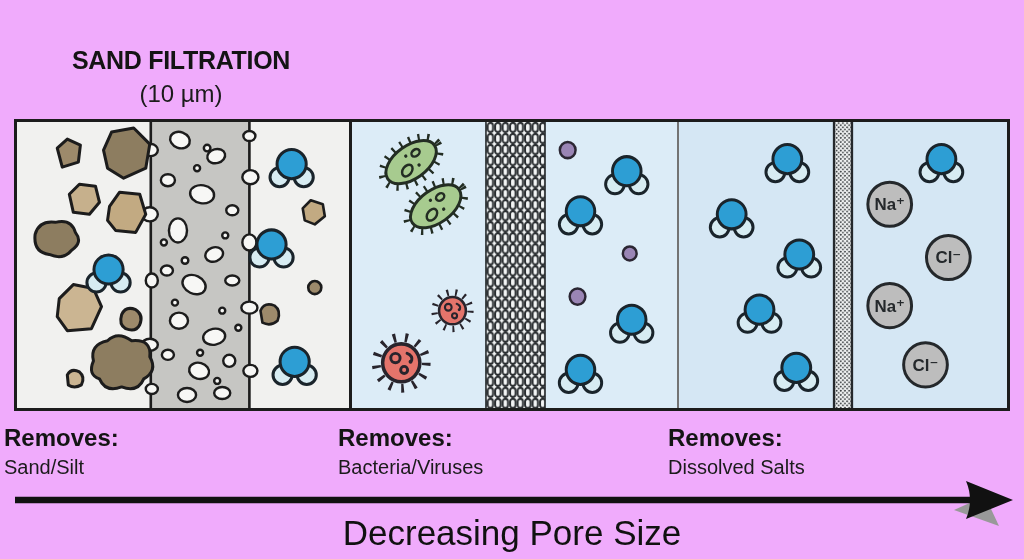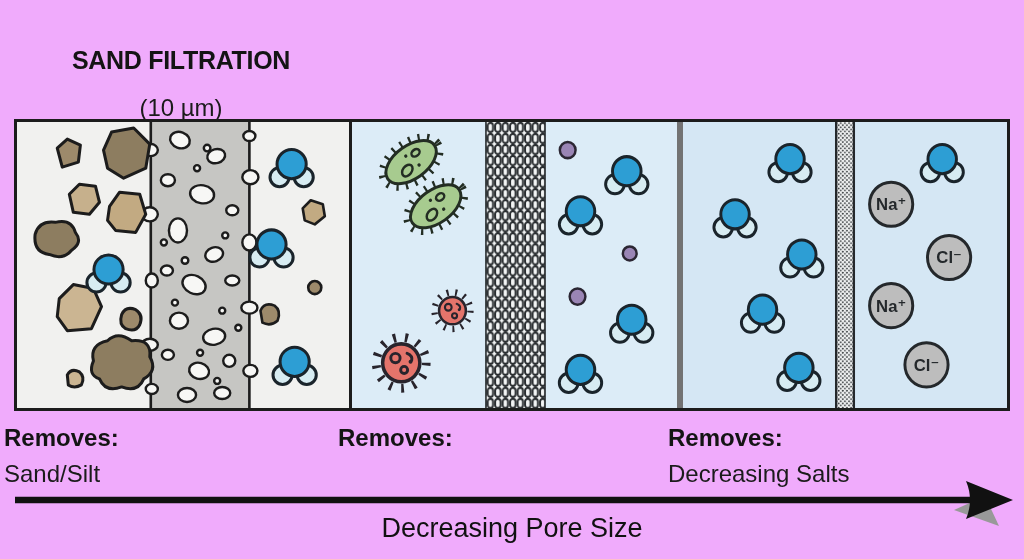--- a/index.html
+++ b/index.html
@@ -8,40 +8,40 @@
     background:#f0abfc;
     font-family:"Liberation Sans","DejaVu Sans",sans-serif;
     color:#161616;
     padding-left:12px;
   }
   
   .titles{position:absolute;left:14px;top:46px;width:996px;display:flex;text-align:center;}
   .title-block{box-sizing:border-box;}
   .tb1{width:334px;} .tb2{width:330px;} .tb3{width:332px;}
   .title{font-size:25px;font-weight:700;letter-spacing:-0.3px;line-height:28px;color:#141414;}
-  .pore{font-size:24px;font-weight:400;line-height:28px;margin-top:20px;color:#1b1b1b;}
+  .pore{font-size:24px;font-weight:400;line-height:28px;margin-top:6px;color:#1b1b1b;}
   
   .panels{
     position:absolute;left:14px;top:119px;width:996px;height:292px;
     box-sizing:border-box;border:3px solid #1c1c1c;display:flex;background:#fff;
   }
   .panel{position:relative;height:100%;box-sizing:border-box;}
   .p1{width:334px;background:#f1f1ef;}
   .p2{width:330px;background:#dcecf7;border-left:3px solid #1c1c1c;}
-  .p3{width:332px;background:#d5e7f4;border-left:6px solid #737373;}
+  .p3{width:332px;background:#d5e7f4;border-left:2px solid #737373;}
   .panel svg{display:block;width:100%;height:100%;}
   
   .removes{position:absolute;left:4px;top:424px;width:996px;display:flex;text-align:left;}
   .rm-label{font-size:24px;font-weight:700;line-height:27px;color:#141414;}
-  .rm-value{font-size:24px;font-weight:400;line-height:27px;margin-top:9px;color:#1b1b1b;}
+  .rm-value{font-size:20px;font-weight:400;line-height:27px;margin-top:3px;color:#1b1b1b;}
   
   .arrow-svg{position:absolute;left:0;top:470px;width:1024px;height:60px;}
   .arrow-label{
     position:absolute;left:0;top:513px;width:1024px;text-align:center;
-    font-size:27px;font-weight:400;color:#111;
+    font-size:35px;font-weight:400;color:#111;
   }
 </style>
 </head>
 <body>
 
 <div class="stage">
 
   <svg width="0" height="0" style="position:absolute" aria-hidden="true">
     <defs>
       <g id="mol">
@@ -228,24 +228,25 @@
     </section>
   </div>
 
   <div class="removes">
     <div class="title-block tb1">
       <div class="rm-label">Removes:</div>
       <div class="rm-value">Sand/Silt</div>
     </div>
     <div class="title-block tb2">
       <div class="rm-label">Removes:</div>
+      <div class="rm-value">Bacteria/Viruses</div>
     </div>
     <div class="title-block tb3">
       <div class="rm-label">Removes:</div>
-      <div class="rm-value">Decreasing Salts</div>
+      <div class="rm-value">Dissolved Salts</div>
     </div>
   </div>
 
   <svg class="arrow-svg" viewBox="0 0 1024 60">
     <polygon points="954,40 999,56 985,26" fill="#999999"></polygon>
     <line x1="15" y1="30" x2="975" y2="30" stroke="#111" stroke-width="6.5"></line>
     <path d="M966,11 L1013,30 L966,49 Q974,30 966,11 Z" fill="#111"></path>
   </svg>
   <div class="arrow-label">Decreasing Pore Size</div>
 

